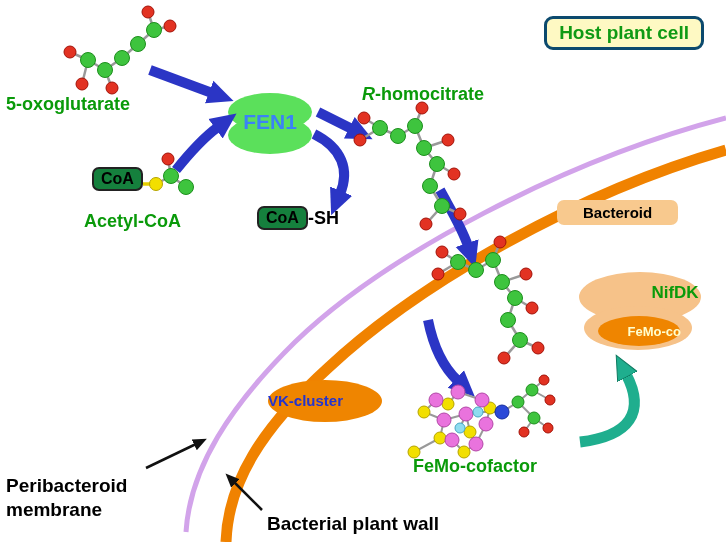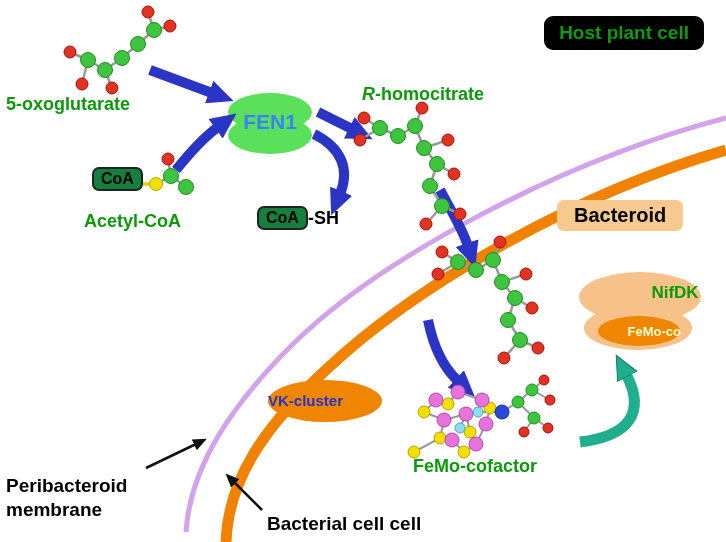--- a/index.html
+++ b/index.html
@@ -6,28 +6,28 @@
   body { font-family:"Liberation Sans", sans-serif; }
   .stage {
     position:relative; width:726px; height:542px; background:#ffffff;
     overflow:hidden;
   }
   .scene { position:absolute; left:0; top:0; }
   .lbl { position:absolute; font-weight:bold; white-space:nowrap; }
   .ital { font-style:italic; }
   .badge-host {
     position:absolute; right:22px; top:16px;
-    background:#000000; border:3px solid #000000; border-radius:9px;
+    background:#fef9c3; border:3px solid #0c4a6e; border-radius:9px;
     padding:3px 12px; font-size:19px; font-weight:bold; color:#0f9a14;
     white-space:nowrap;
   }
   .badge-bacteroid {
     position:absolute; left:557px; top:200px;
-    background:#f8c98e; border-radius:7px; padding:4px 17px;
-    font-size:20px; font-weight:bold; color:#000; white-space:nowrap;
+    background:#f8c98e; border-radius:7px; padding:4px 26px;
+    font-size:15px; font-weight:bold; color:#000; white-space:nowrap;
   }
   .coabox, .coabox2 {
     background:#15803d; border:2px solid #222; border-radius:7px;
     padding:1px 7px; font-size:16px; font-weight:bold; color:#000;
     white-space:nowrap;
   }
   .coabox { position:absolute; }
   .coash { position:absolute; display:flex; align-items:center; font-weight:bold; }
   .shsuffix { font-size:18px; color:#000; }
 </style>
@@ -253,15 +253,15 @@
 
   <div class="lbl" style="left:268px; top:392px; width:114px; font-size:15px; color:#2334cf">VK-cluster</div>
 
   <div class="lbl" style="left:413px; top:456px; font-size:18px; color:#0a9a0a">FeMo-cofactor</div>
 
   <div class="lbl" style="left:6px; top:474px; font-size:19px; color:#000; line-height:1.25">
     <div>Peribacteroid</div>
     <div>membrane</div>
   </div>
 
-  <div class="lbl" style="left:267px; top:513px; font-size:19px; color:#000">Bacterial cell cell</div>
+  <div class="lbl" style="left:267px; top:513px; font-size:19px; color:#000">Bacterial plant wall</div>
 
 </div>
 
 </body></html>

